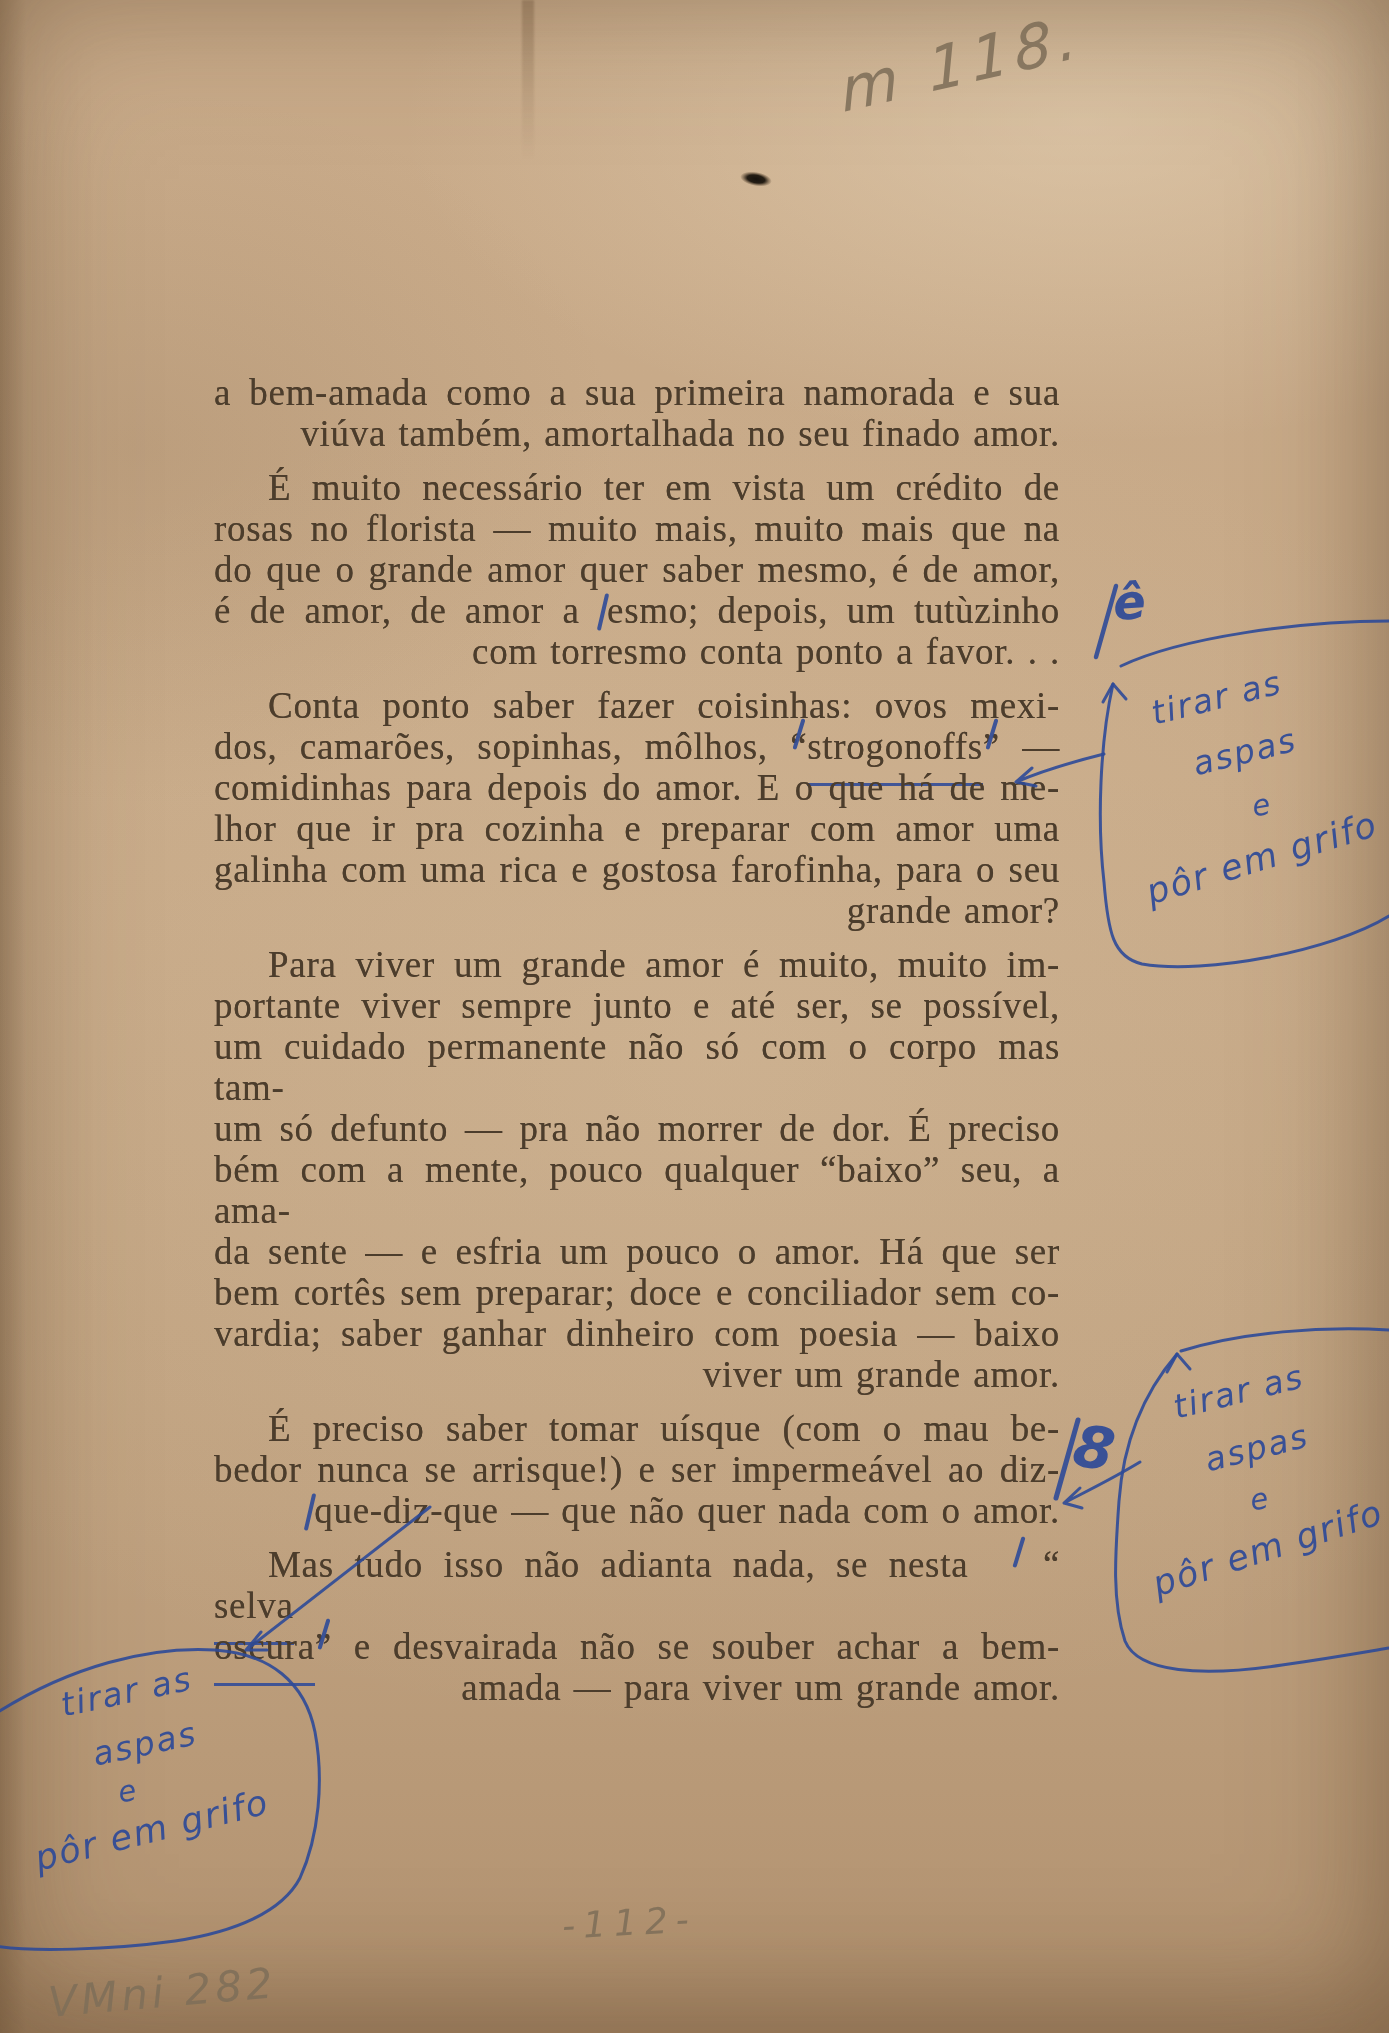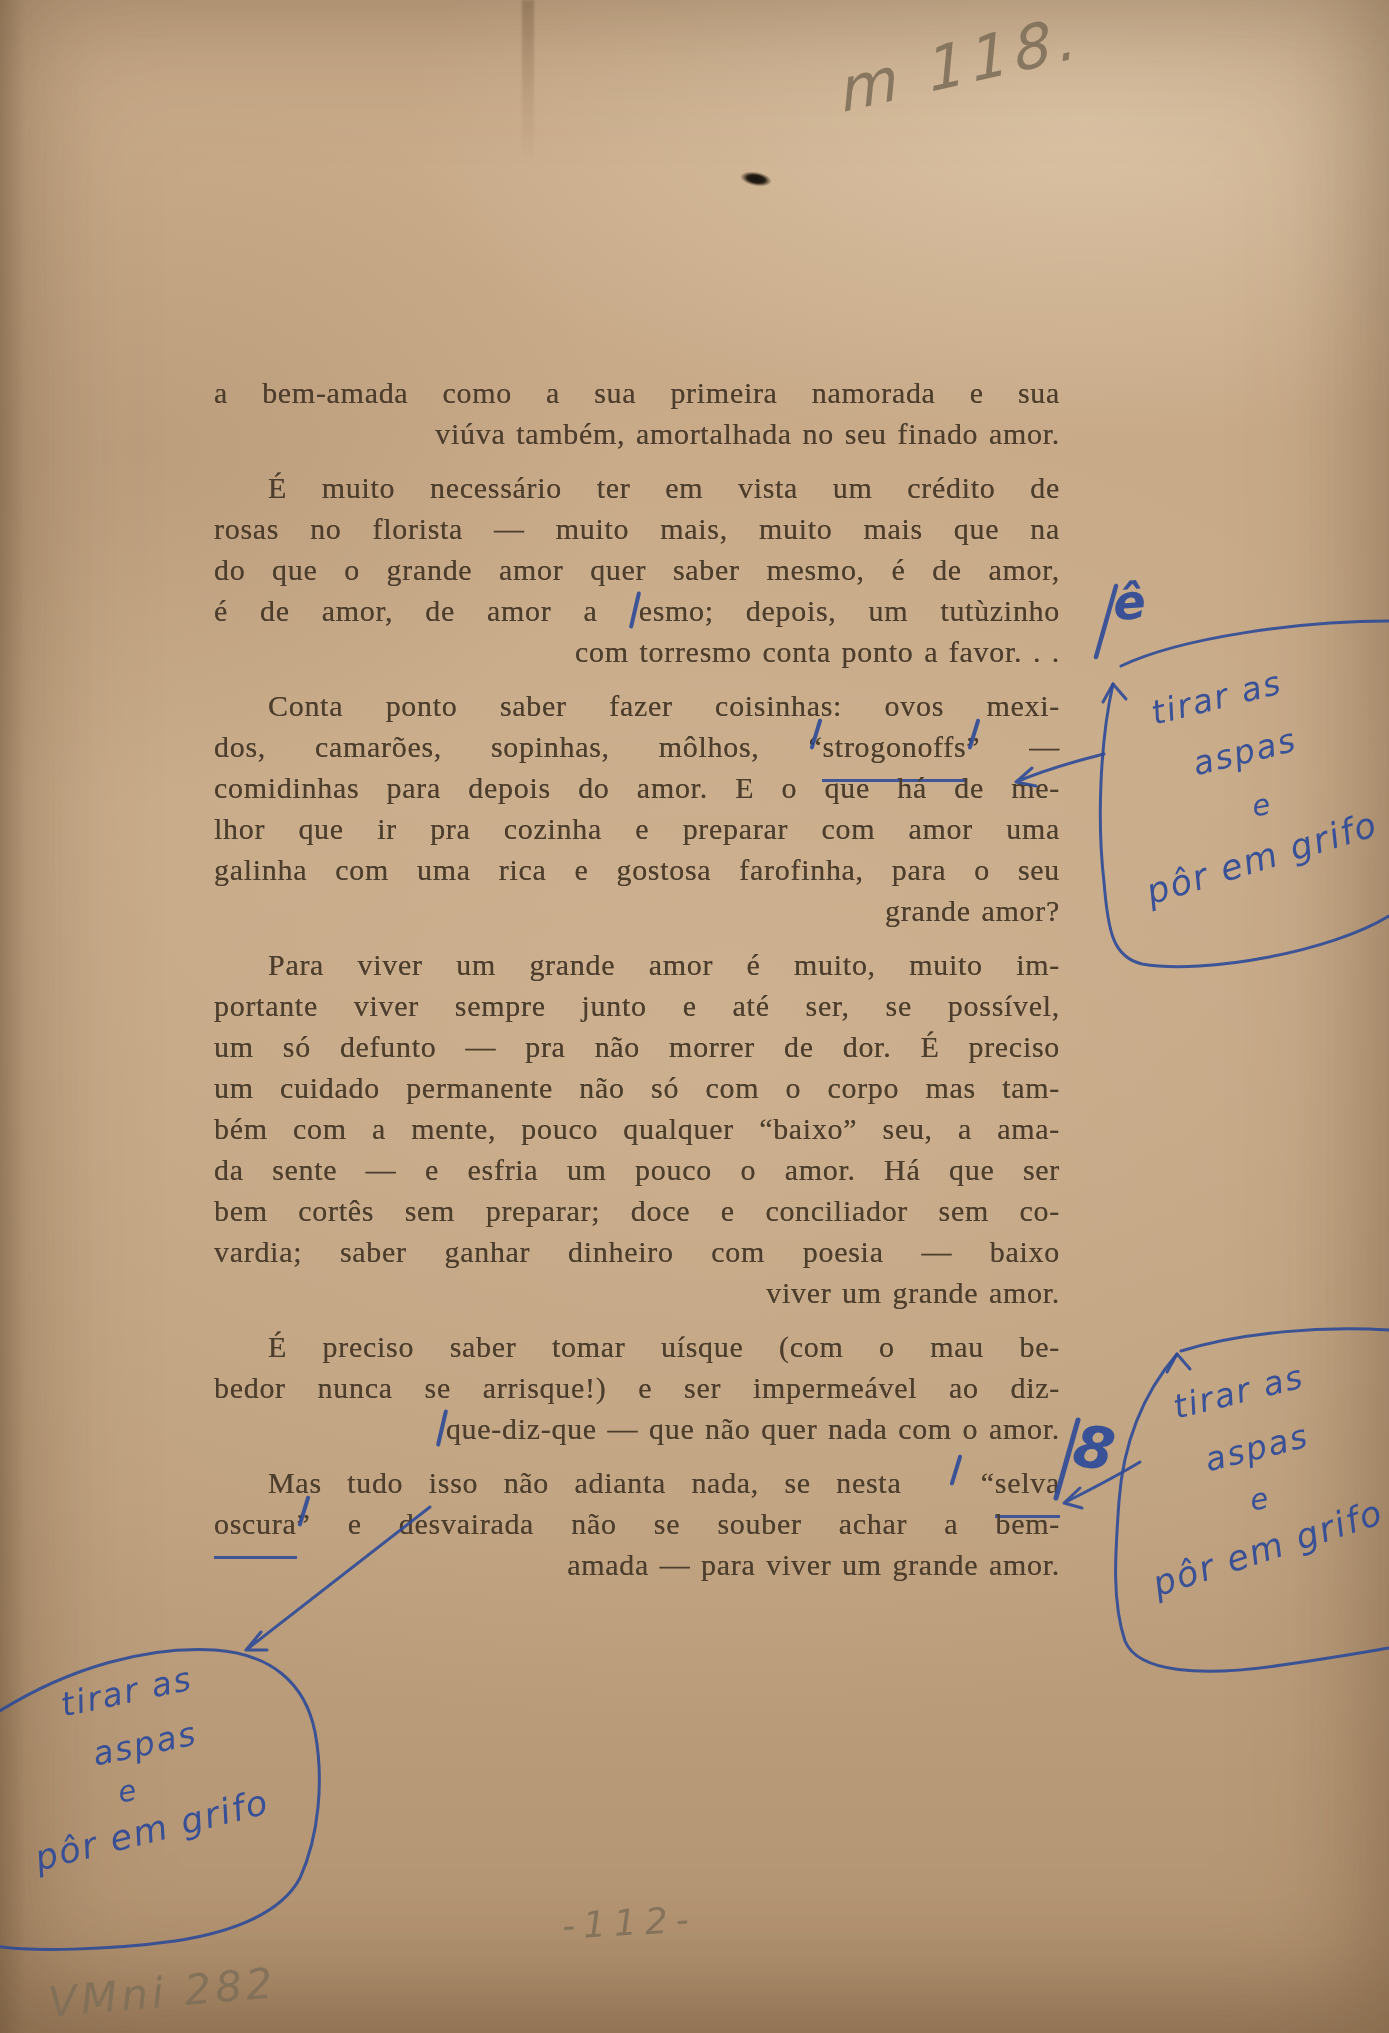--- a/index.html
+++ b/index.html
@@ -14,21 +14,21 @@
       radial-gradient(800px 600px at 10% 22%, rgba(125,96,66,.16), transparent 60%),
       radial-gradient(1500px 1000px at 52% 52%, rgba(233,214,184,.22), transparent 68%),
       linear-gradient(90deg, rgba(82,58,33,.22), transparent 26px),
       linear-gradient(180deg,#c9ab8a 0%,#c7a987 38%,#bfa17f 74%,#b29270 100%);
     box-shadow: inset 0 0 150px rgba(88,62,38,.38), inset 0 -40px 90px rgba(80,56,33,.22);
   }
   
   .text-block{
     position:absolute;left:214px;top:372px;width:846px;
     color:#4c3d2c;
-    font-size:30px;line-height:41px;
+    font-size:37px;line-height:41px;
     letter-spacing:.7px;word-spacing:2.5px;
     text-shadow:0 0 .6px rgba(76,61,44,.75);
   }
   .para{margin:0 0 13px 0;}
   .para:last-child{margin-bottom:18px;}
   .para.indent .tline:first-child{text-indent:54px;}
   .tline{text-align:right;}
   .tline.just{text-align:justify;text-align-last:justify;}
   
   .ins-slash{
@@ -99,22 +99,22 @@
         <div class="tline just"><span>Conta ponto saber fazer coisinhas: ovos mexi-</span></div>
         <div class="tline just"><span>dos, camarões, sopinhas, môlhos, </span><span class="struck-quote">“</span><span class="blue-underline">strogonoffs</span><span class="struck-quote">”</span><span> —</span></div>
         <div class="tline just"><span>comidinhas para depois do amor. E o que há de me-</span></div>
         <div class="tline just"><span>lhor que ir pra cozinha e preparar com amor uma</span></div>
         <div class="tline just"><span>galinha com uma rica e gostosa farofinha, para o seu</span></div>
         <div class="tline"><span>grande amor?</span></div>
       </div>
       <div class="para indent">
         <div class="tline just"><span>Para viver um grande amor é muito, muito im-</span></div>
         <div class="tline just"><span>portante viver sempre junto e até ser, se possível,</span></div>
+        <div class="tline just"><span>um cuidado permanente não só com o corpo mas tam-</span></div>
         <div class="tline just"><span>um só defunto — pra não morrer de dor.  É preciso</span></div>
-        <div class="tline just"><span>um cuidado permanente não só com o corpo mas tam-</span></div>
         <div class="tline just"><span>bém com a mente, pouco qualquer “baixo” seu, a ama-</span></div>
         <div class="tline just"><span>da sente — e esfria um pouco o amor.  Há que ser</span></div>
         <div class="tline just"><span>bem cortês sem preparar; doce e conciliador sem co-</span></div>
         <div class="tline just"><span>vardia; saber ganhar dinheiro com poesia — baixo</span></div>
         <div class="tline"><span>viver um grande amor.</span></div>
       </div>
       <div class="para indent">
         <div class="tline just"><span>É preciso saber tomar uísque (com o mau be-</span></div>
         <div class="tline just"><span>bedor nunca se arrisque!) e ser impermeável ao diz-</span></div>
         <div class="tline"><span class="ins-slash"></span><span>que-diz-que — que não quer nada com o amor.</span></div>

